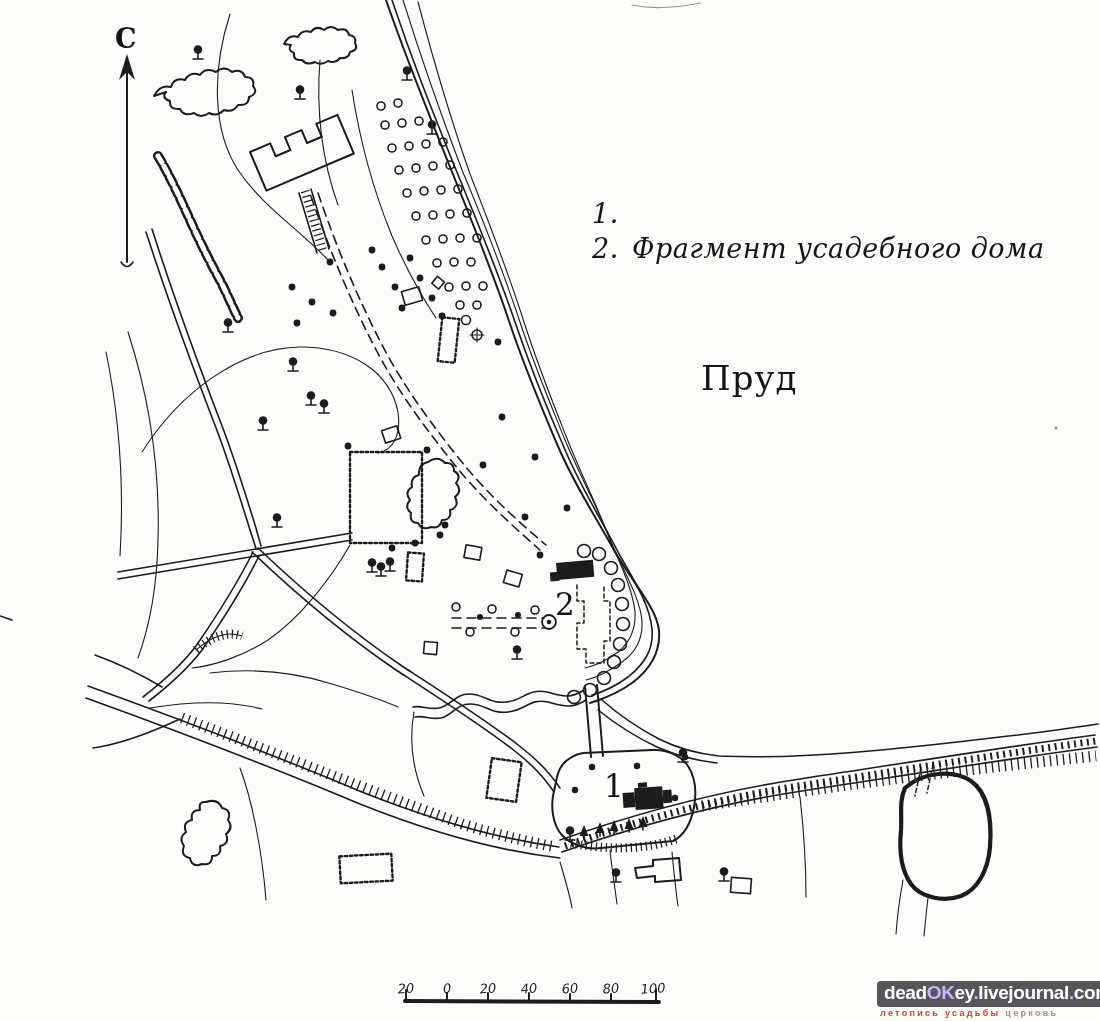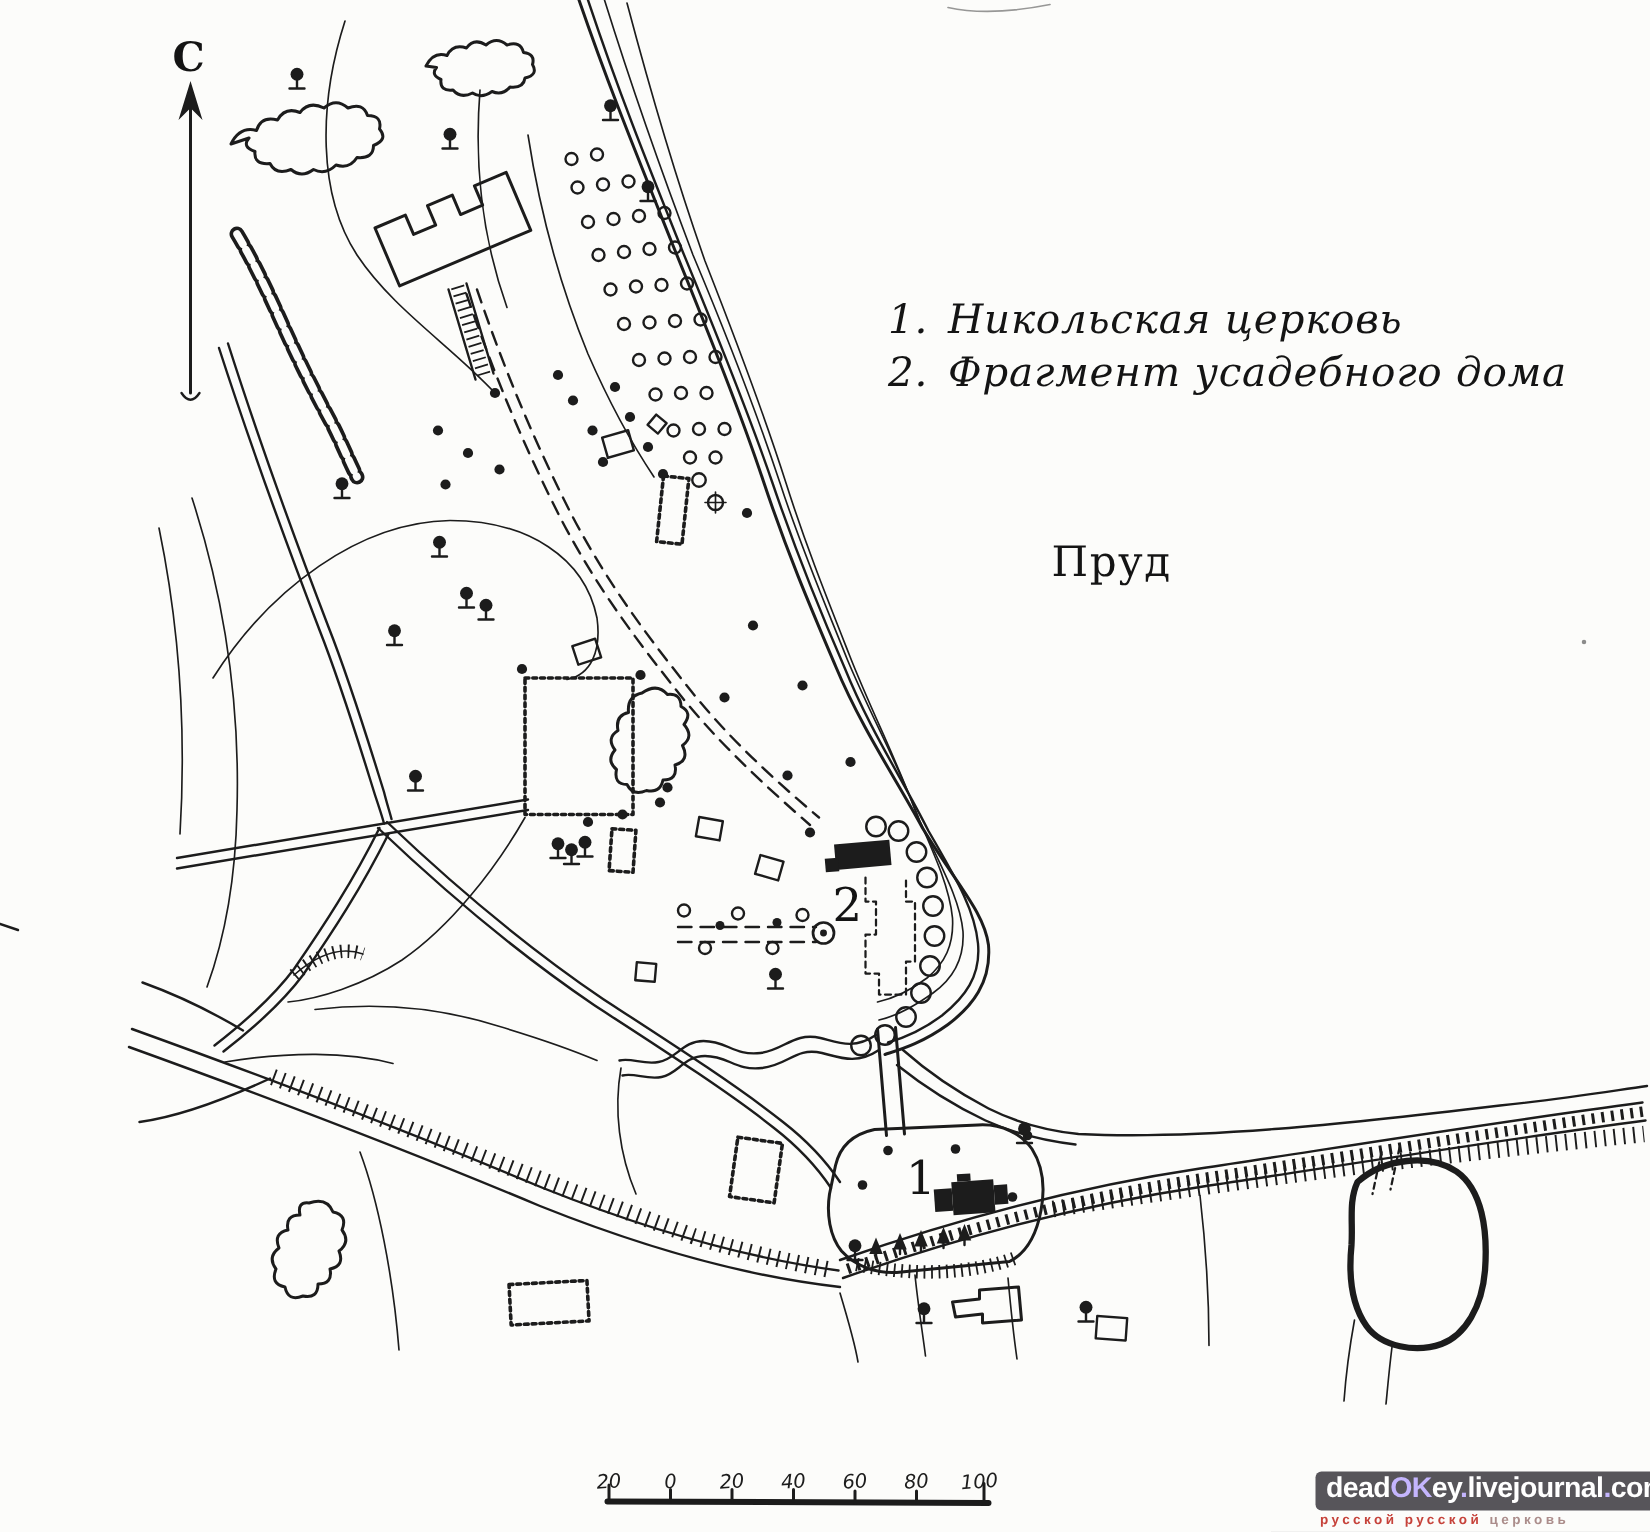--- a/index.html
+++ b/index.html
@@ -20,21 +20,21 @@
   .ink .dash2{stroke-dasharray:4 3;stroke-width:1.5;}
   .ink .teeth{stroke-dasharray:2.6 2.6;stroke-width:2.4;}
   .ink .comb{stroke-width:11;stroke-dasharray:1.3 5.2;stroke-linecap:butt;}
   .ink .comb-sm{stroke-width:9;stroke-dasharray:1.2 3.8;stroke-linecap:butt;}
   .ink .whitedash{stroke:#fcfcfa;}
   .txt{position:absolute;color:#141414;white-space:nowrap;}
   .compass-label{left:115px;top:23px;font-size:27px;font-weight:bold;}
   .legend{left:592px;top:198px;font-style:italic;font-size:27px;letter-spacing:.5px;}
   .legend .row{display:flex;margin-bottom:4px;}
   .legend .num{width:40px;}
-  .pond-label{left:701px;top:358px;font-size:28px;letter-spacing:1px;}
+  .pond-label{left:701px;top:358px;font-size:34px;letter-spacing:1px;}
   .marker1{left:604px;top:768px;font-size:31px;}
   .marker2{left:555px;top:586px;font-size:31px;}
   .scale-num{position:absolute;top:981px;transform:translateX(-50%) rotate(-4deg);
     font-family:"DejaVu Sans",sans-serif;font-style:italic;font-size:13px;color:#1c1c1c;}
   
   .watermark{position:absolute;left:877px;top:981px;display:flex;flex-direction:column;
     font-family:"Liberation Sans","DejaVu Sans",sans-serif;}
   .wm-pill{background:#57555a;border-radius:4px;padding:1px 7px 3px 7px;
     font-size:19px;font-weight:bold;letter-spacing:-.4px;color:#fff;line-height:22px;}
   .wm-red{color:#c4b5fd;}
@@ -323,21 +323,20 @@
     <path style="stroke-width:4" d="M405,1001 L659,1002"></path>
     <path class="med" d="M406,1001 V990 M447,1001 V993 M488,1001 V993 M529,1001 V993 M570,1002 V994 M611,1002 V994 M656,1002 V989"></path>
   </g>
 </svg>
 
   <div class="txt compass-label">С</div>
 
   <div class="txt legend">
     <div class="row">
       <span class="num">1.</span>
-      <span>Никольская церковь</span>
     </div>
     <div class="row">
       <span class="num">2.</span>
       <span>Фрагмент усадебного дома</span>
     </div>
   </div>
 
   <div class="txt pond-label">Пруд</div>
   <div class="txt marker1">1</div>
   <div class="txt marker2">2</div>
@@ -348,18 +347,18 @@
   <span class="scale-num" style="left:529px">40</span>
   <span class="scale-num" style="left:570px">60</span>
   <span class="scale-num" style="left:611px">80</span>
   <span class="scale-num" style="left:653px">100</span>
 
   <div class="watermark">
     <div class="wm-pill">
       <span>dead</span><span class="wm-red">OK</span><span>ey</span><span class="wm-red">.</span><span>livejournal</span><span class="wm-red">.</span><span>com</span>
     </div>
     <div class="wm-tag">
-      <span>русской русской</span>
+      <span>летопись усадьбы</span>
       <span class="wm-muted">церковь</span>
     </div>
   </div>
 
 </div>
 
 </body></html>

